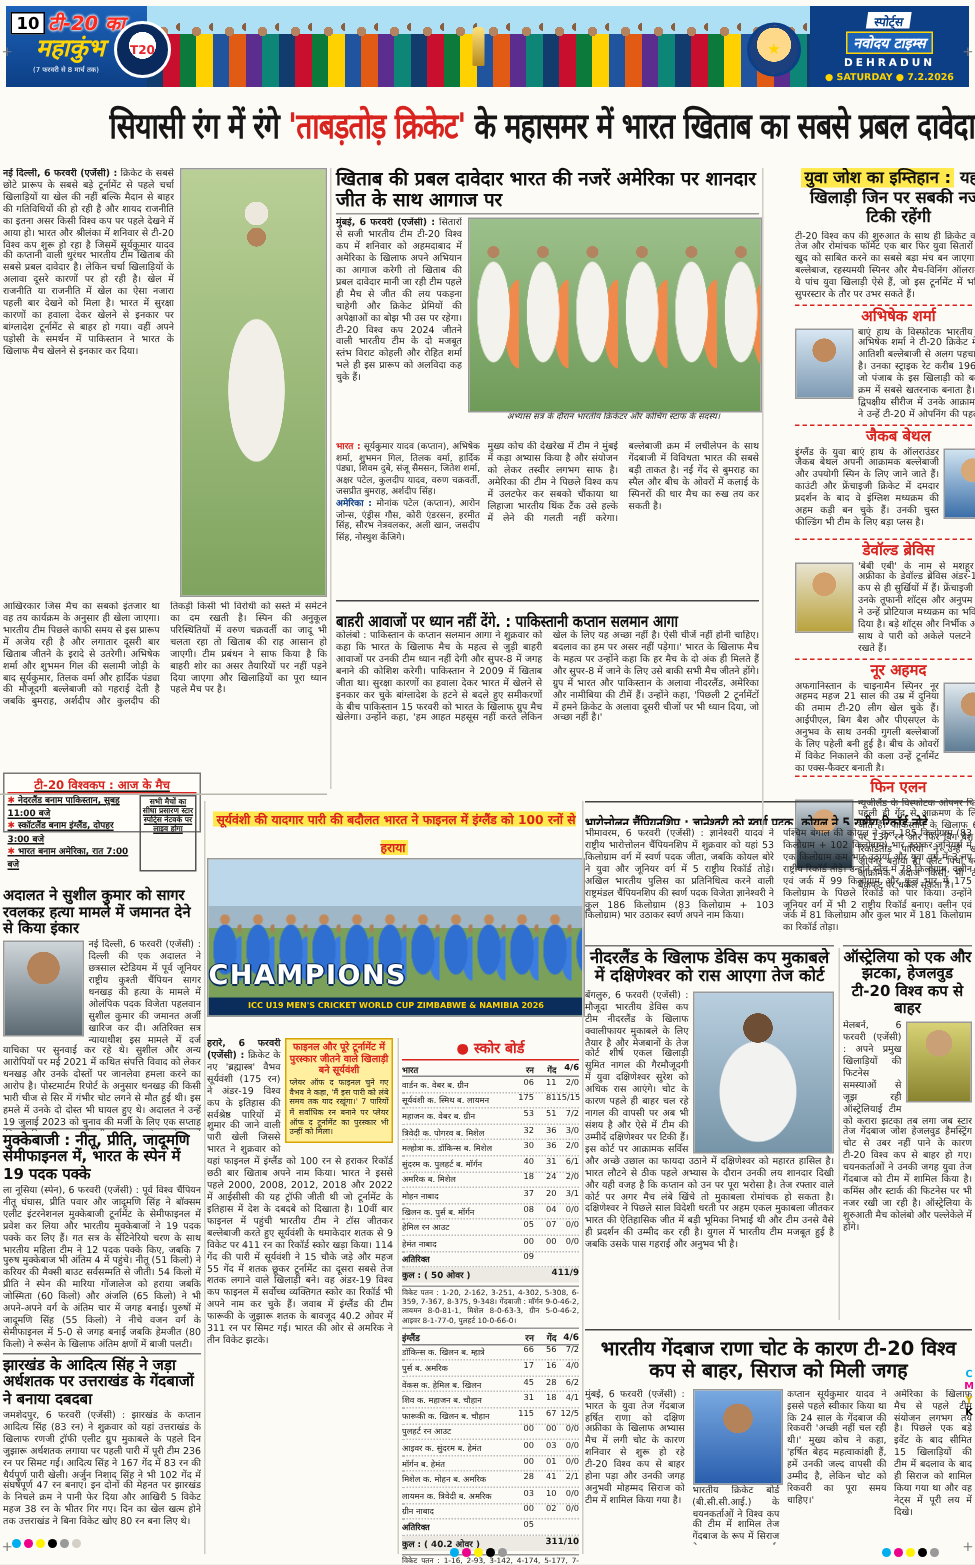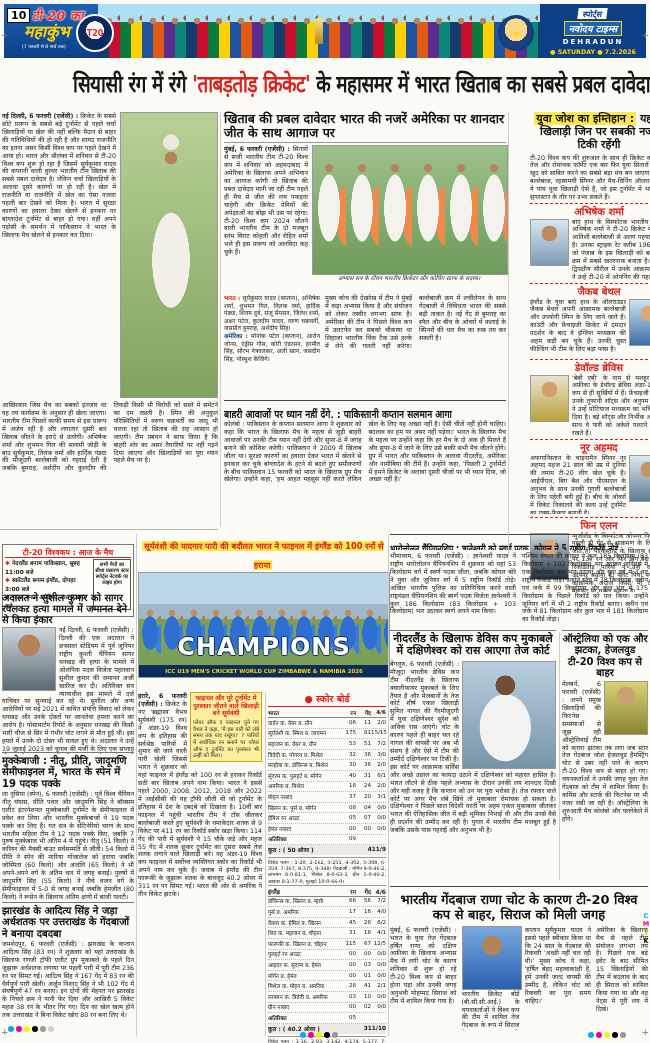--- a/index.html
+++ b/index.html
@@ -63,21 +63,21 @@
   .pl-ph{width:37px;height:45px;margin:1px 3px 1px 0;float:left;}
   .pl-ph.r{float:right;margin:1px 0 1px 3px;}
   
   .mbox{border:1px solid #777;padding:2px;box-sizing:border-box;background:#fffef8;}
   .mbox-t{color:#d8231f;font-weight:900;font-size:7.8px;text-align:center;border-bottom:1px solid #d8231f;margin-bottom:1px;}
   .mline{font-size:5.9px;font-weight:bold;line-height:1.45;}
   .mline .st{color:#d8231f;}
   .mnote{border:1px solid #555;font-size:5px;line-height:1.2;padding:1px;text-align:center;font-weight:bold;}
   .awbox{float:right;width:66px;background:#ffef9e;border:1px solid #d8a400;margin:0 0 2px 3px;padding:2px;font-size:5.3px;line-height:1.25;text-align:justify;}
   .awt{color:#d8231f;font-weight:bold;font-size:6.4px;line-height:1.2;text-align:center;display:block;margin-bottom:1px;}
-  .chtext{position:absolute;left:0;right:0;bottom:16px;text-align:center;color:#fff;font-weight:900;font-size:24px;letter-spacing:1px;
+  .chtext{position:absolute;left:0;right:0;bottom:16px;color:#fff;font-weight:900;font-size:18px;letter-spacing:1px;
       text-shadow:0 1px 0 #0b2d5c,0 -1px 0 #0b2d5c,1px 0 0 #0b2d5c,-1px 0 0 #0b2d5c;}
   .chband{position:absolute;left:0;right:0;bottom:0;height:12px;background:#0b2d5c;color:#ffd400;font-size:5.4px;font-weight:bold;
       display:flex;align-items:center;justify-content:center;}
   .regdots{display:flex;gap:2px;}
   .regdots i{width:6px;height:6px;border-radius:50%;display:block;}
   .cmykv{position:absolute;right:0px;top:912px;width:8px;text-align:center;font-size:6.5px;font-weight:900;line-height:1.3;}
   .plus{position:absolute;color:#777;font-size:9px;}
   .floatph-l{float:left;margin:1px 3px 1px 0;}
   .floatph-r{float:right;margin:1px 0 1px 3px;}
 </style>
@@ -380,21 +380,21 @@
         <span class="sb-v"></span>
         <span class="sb-v"></span>
     </div>
     <div class="sb-tot">
       <span class="sb-n">कुल : ( 40.2 ओवर )</span>
       <span style="flex:none;">311/10</span>
     </div>
     <div class="sb-note" style="border-bottom:none;">विकेट पतन : 1-16, 2-93, 3-142, 4-174, 5-177, 7-177, 8-286, 9-281, 10-311। गेंदबाजी : अमरिक 9.1-56-3, हेमिल 4-2-28-0, हेमंत 6-1-34-2, खिलन 8-0-66-1, चौहान 8.2-0-63-2, म्हात्रे 5-0-58-1।</div>
   </section>
 
-  <section class="abs mbox" style="left:2px;top:544px;width:132px;height:73px;">
+  <section class="abs mbox" style="left:2px;top:515px;width:132px;height:40px;text-decoration:underline;">
     <div class="mbox-t">टी-20 विश्वकप : आज के मैच</div>
     <div style="display:flex;gap:2px;">
       <div style="flex:1;">
         <div class="mline"><span class="st">✱</span> <span>नेदरलैंड बनाम पाकिस्तान, सुबह 11:00 बजे</span></div>
         <div class="mline"><span class="st">✱</span> <span>स्कॉटलैंड बनाम इंग्लैंड, दोपहर 3:00 बजे</span></div>
         <div class="mline"><span class="st">✱</span> <span>भारत बनाम अमेरिका, रात 7:00 बजे</span></div>
       </div>
       <div class="mnote" style="width:34px;flex:none;">सभी मैचों का सीधा प्रसारण स्टार स्पोर्ट्स नेटवर्क पर लाइव होगा</div>
     </div>
   </section>

